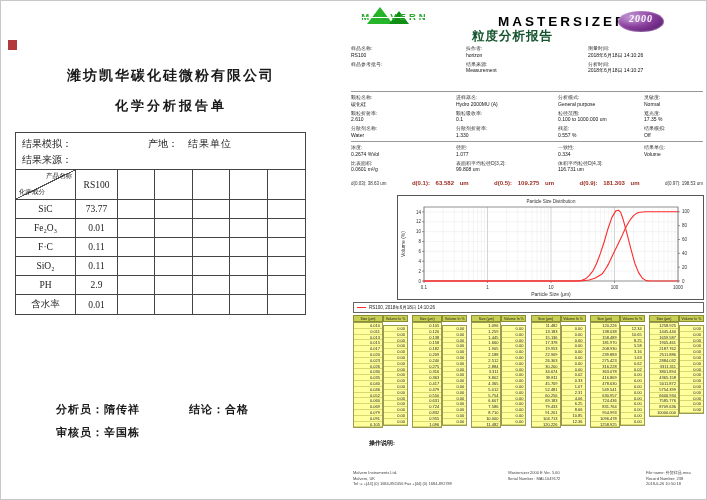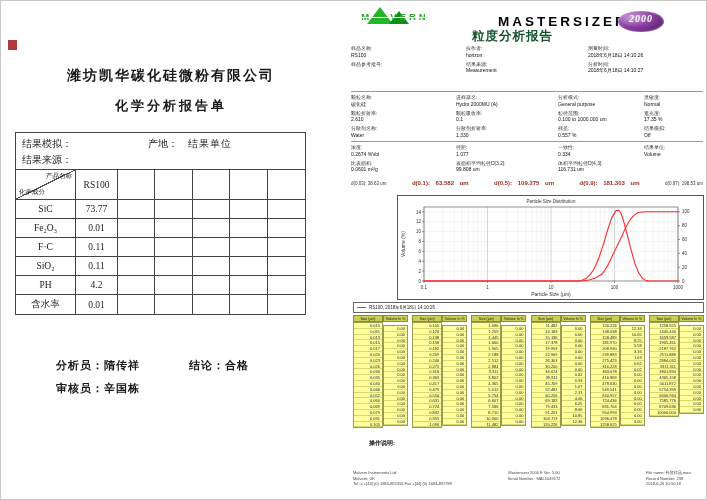--- a/index.html
+++ b/index.html
@@ -16,21 +16,21 @@
   #lbl-customer{left:6px;top:4px;} #lbl-reportno{left:6px;top:20px;}
   #lbl-origin{left:132px;top:4px;} #val-origin{left:172px;top:4px;letter-spacing:1px;}
   #chem-grid{display:grid;grid-template-columns:60px 42px repeat(5,1fr);grid-template-rows:30px repeat(6,19px);}
   #chem-grid .c{border-right:1px solid #444;border-bottom:1px solid #444;display:flex;align-items:center;
                 justify-content:center;font-family:"Liberation Serif",serif;font-size:9.5px;overflow:hidden;}
   #chem-grid .c:nth-child(7n){border-right:none;}
   #chem-grid .c:nth-last-child(-n+7){border-bottom:none;}
   #diag-cell{position:relative;background:linear-gradient(to bottom right,transparent calc(50% - .6px),#555 calc(50% - .6px),#555 calc(50% + .6px),transparent calc(50% + .6px));}
   #diag-cell .dt{position:absolute;top:2px;right:3px;font-size:6.5px;}
   #diag-cell .db{position:absolute;bottom:2px;left:3px;font-size:6.5px;}
-  .sig{position:absolute;font:600 11px "Liberation Serif",serif;letter-spacing:1px;color:#1a1a1a;white-space:nowrap;}
+  .sig{position:absolute;font:600 11px "Liberation Serif",serif;letter-spacing:1px;color:#1a1a1a;white-space:nowrap;margin-top:44px;}
   
   #logo{position:absolute;left:352px;top:6px;width:84px;height:32px;}
   .tri{position:absolute;width:0;height:0;}
   #tri1{left:14px;top:0;border-left:13px solid transparent;border-right:13px solid transparent;border-bottom:17px solid #27b52a;}
   #tri2{left:36px;top:4px;border-left:10px solid transparent;border-right:10px solid transparent;border-bottom:13px solid #0f8f13;}
   #brand{position:absolute;left:0;top:4px;width:84px;text-align:center;font:700 9.5px "Liberation Sans",sans-serif;
          letter-spacing:3px;color:#2aa52d;text-decoration:line-through;text-decoration-color:#ffffff;}
   #product-title{position:absolute;left:497px;top:13px;font:700 13.5px "Liberation Sans",sans-serif;letter-spacing:3px;color:#000;}
   #model-badge{position:absolute;left:617px;top:10px;width:46px;height:21px;border-radius:50%;
         background:radial-gradient(ellipse at 30% 30%,#c9a0da 0%,#8a3f9e 45%,#45105c 100%);
@@ -121,21 +121,21 @@
         <div class="c"></div>
         <div class="c"></div>
         <div class="c">SiO₂</div>
         <div class="c">0.11</div>
         <div class="c"></div>
         <div class="c"></div>
         <div class="c"></div>
         <div class="c"></div>
         <div class="c"></div>
         <div class="c">PH</div>
-        <div class="c">4.2</div>
+        <div class="c">2.9</div>
         <div class="c"></div>
         <div class="c"></div>
         <div class="c"></div>
         <div class="c"></div>
         <div class="c"></div>
         <div class="c">含水率</div>
         <div class="c">0.01</div>
         <div class="c"></div>
         <div class="c"></div>
         <div class="c"></div>

